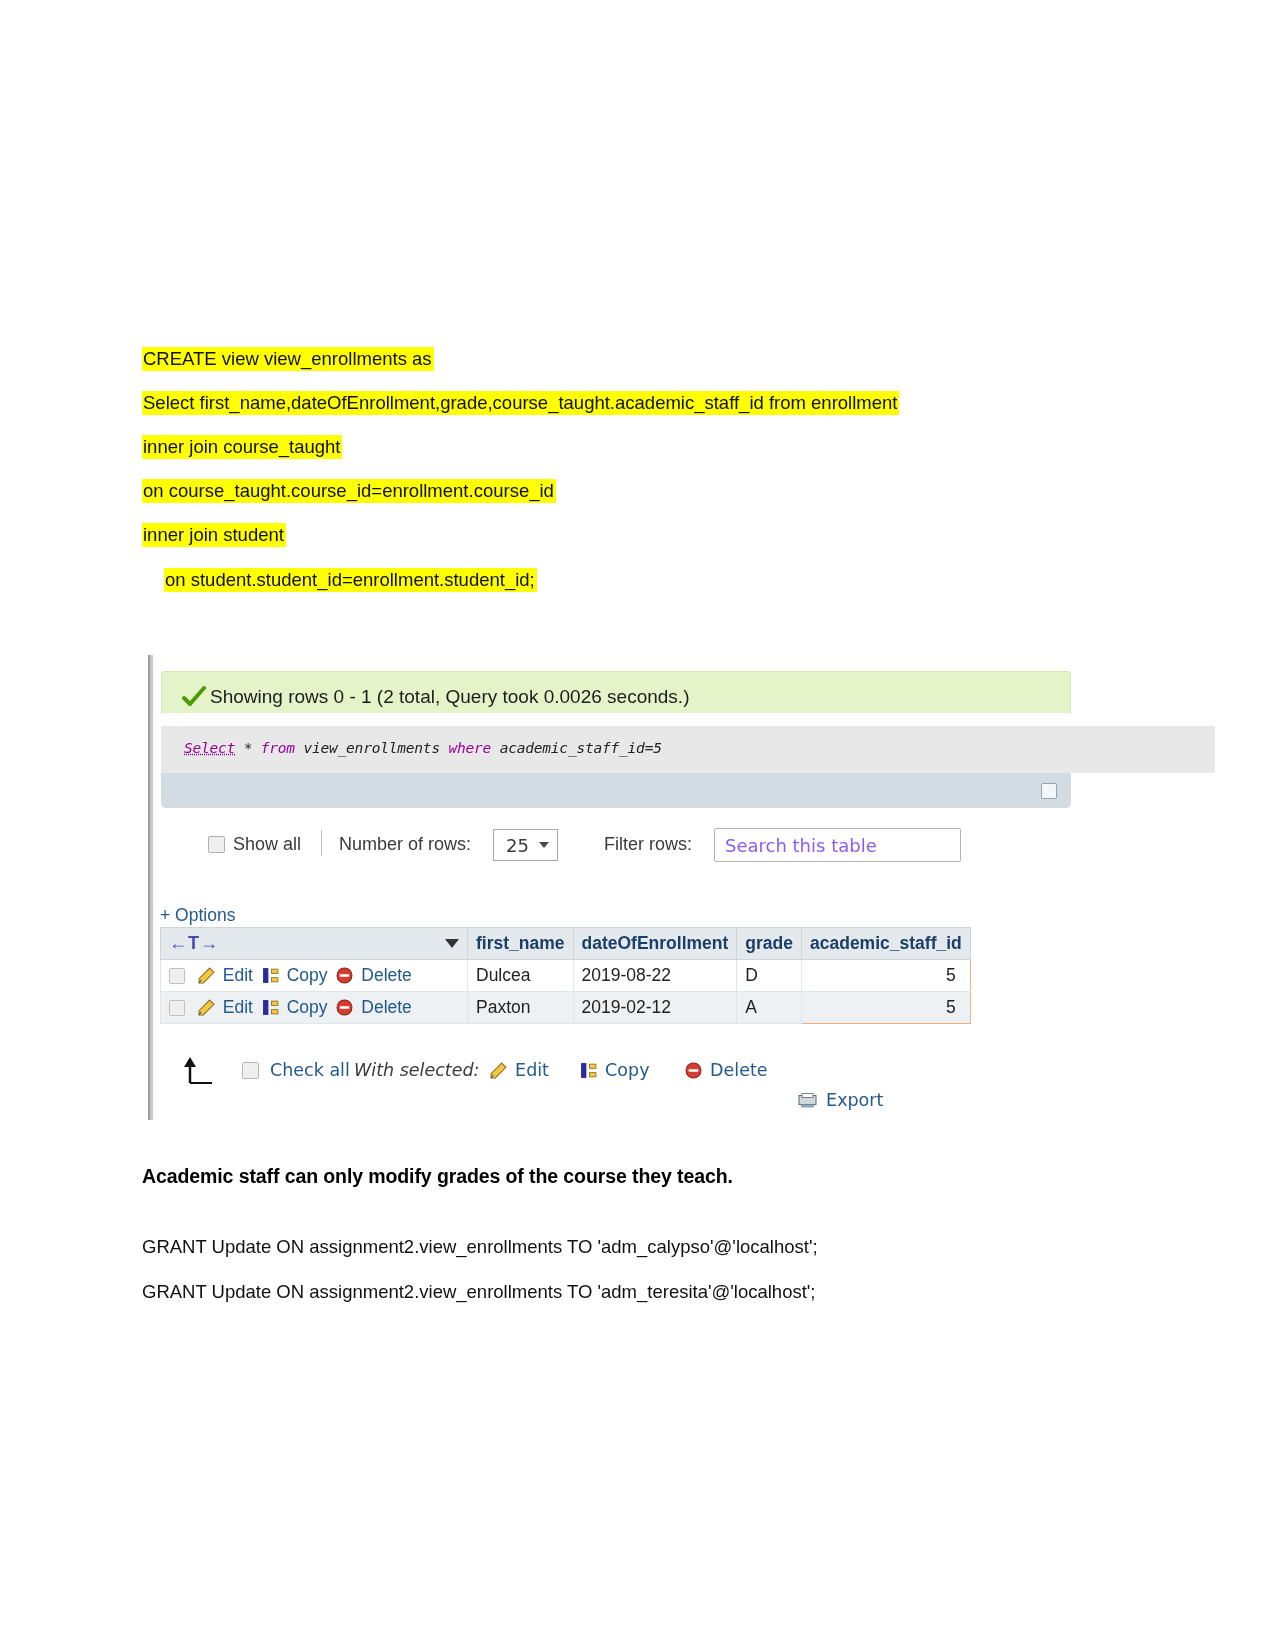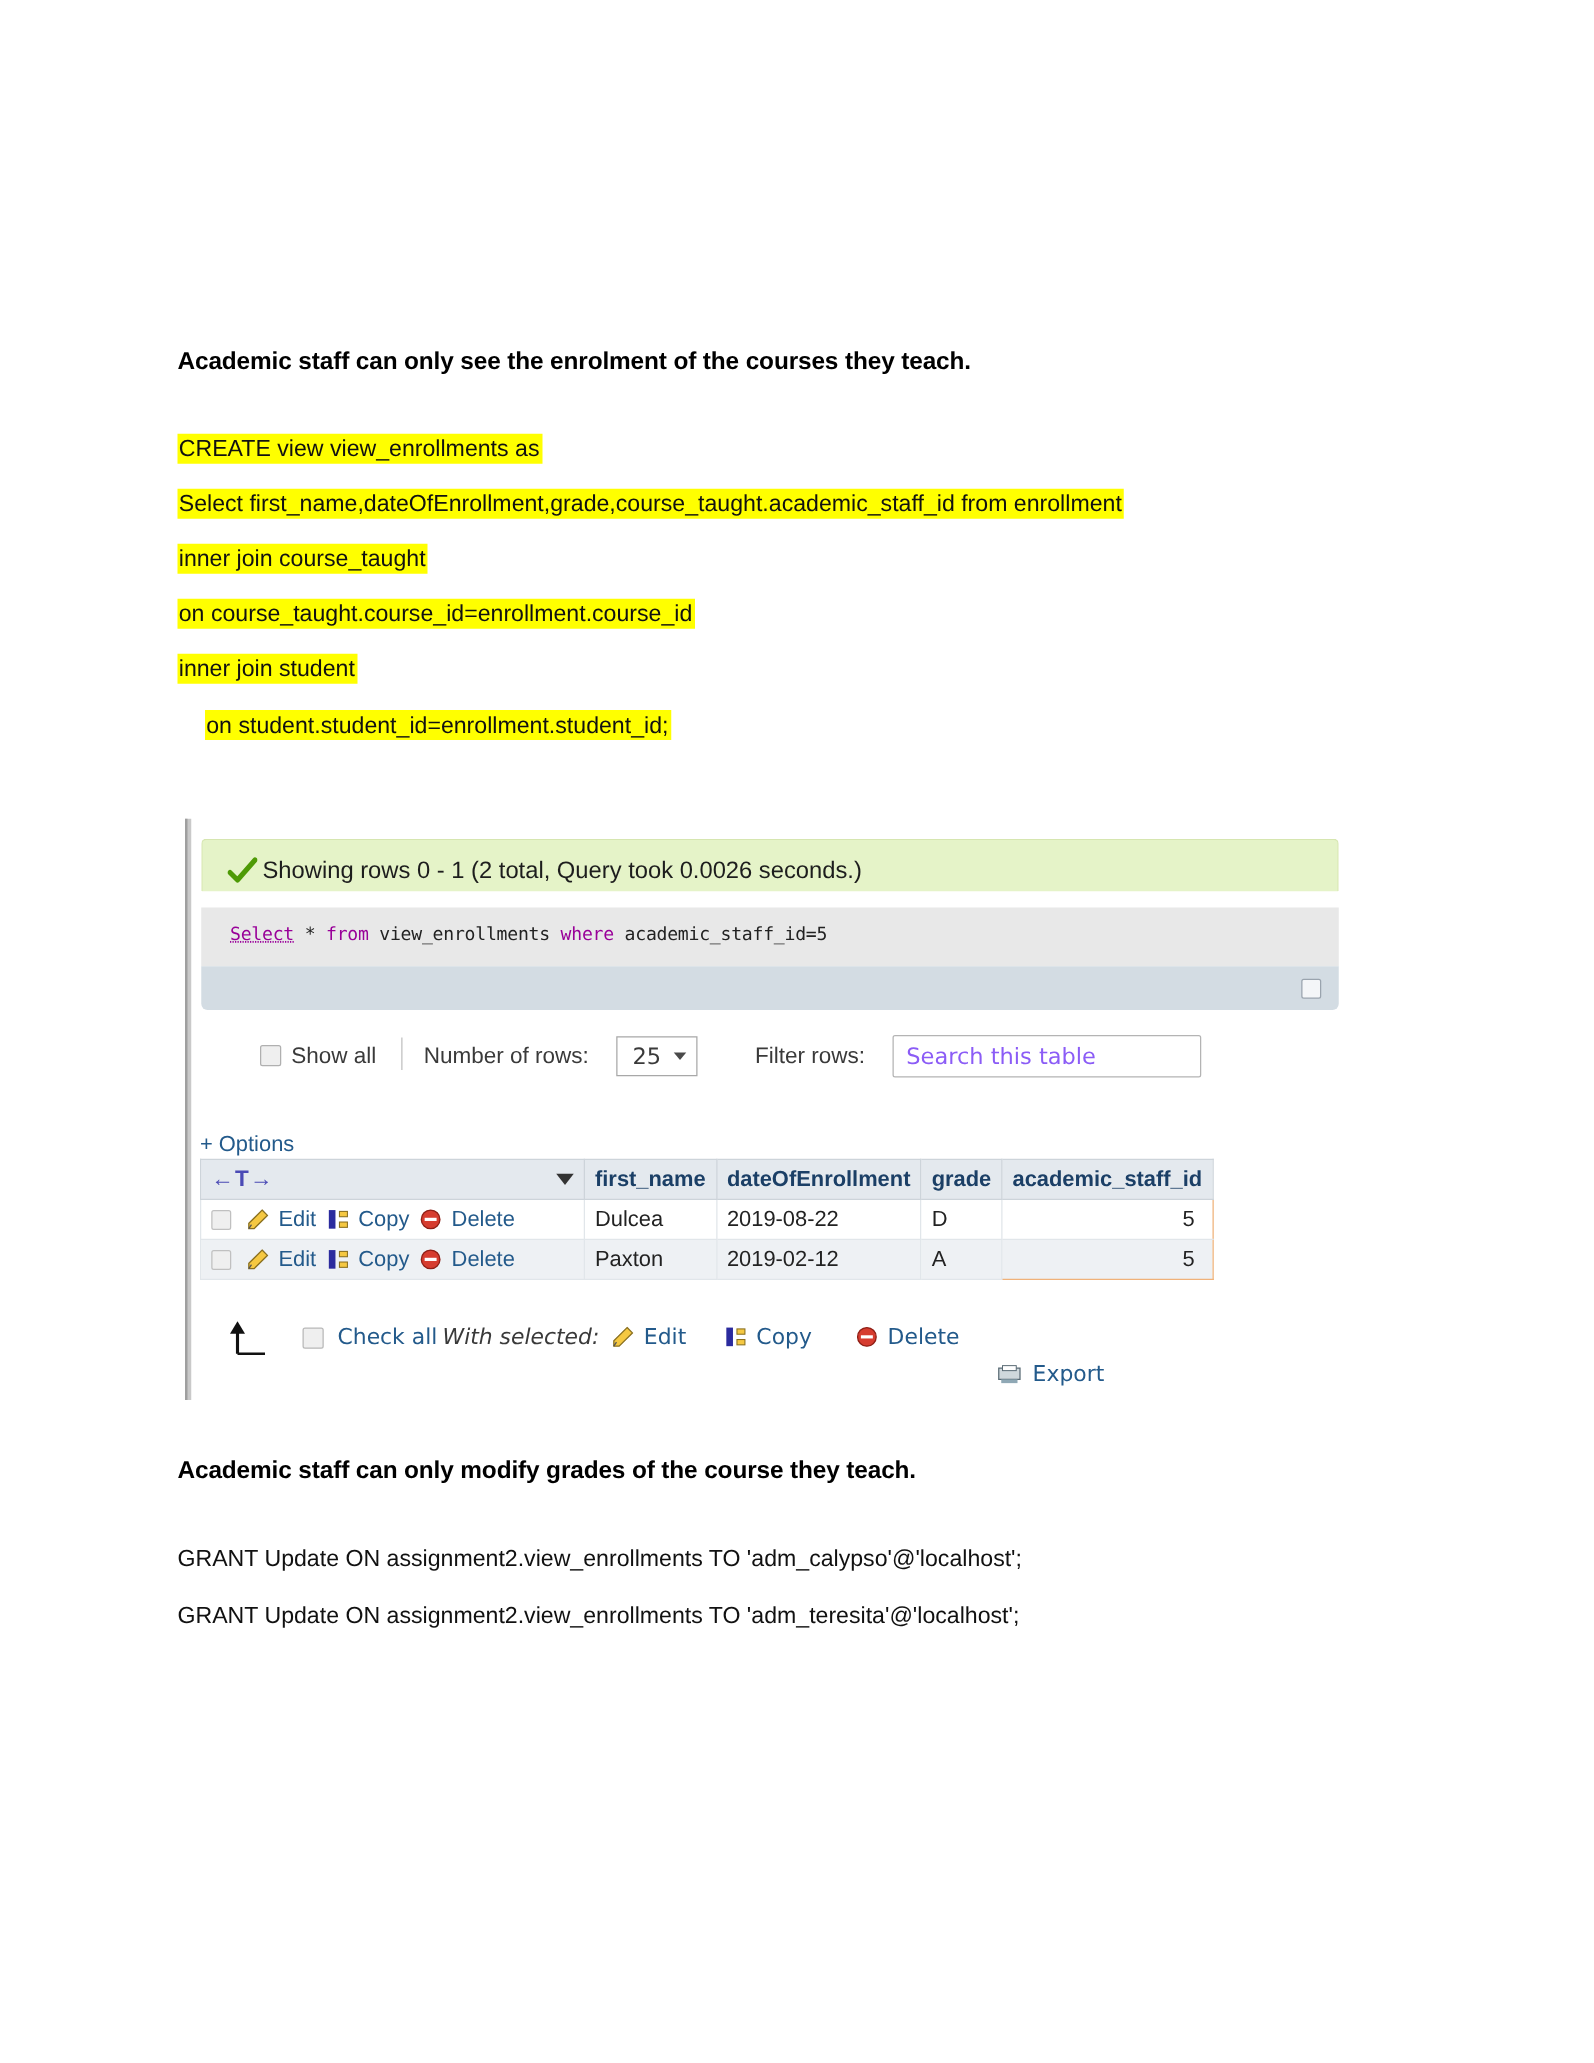--- a/index.html
+++ b/index.html
@@ -105,24 +105,25 @@
     left: 20px;
     top: 13px;
     width: 24px;
     height: 24px;
   }
 
   .query-box {
     position: absolute;
     left: 13px;
     top: 71px;
-    width: 910px;
+    width: 1054px;
     height: 47px;
     background: #e8e8e8;
     box-sizing: border-box;
+    font-style: italic;
   }
   .query-text {
     position: absolute;
     left: 23px;
     top: 14px;
     font-family: "DejaVu Sans Mono", monospace;
     font-size: 14.5px;
     white-space: nowrap;
     letter-spacing: -0.2px;
   }
@@ -357,21 +358,20 @@
   .bb-italic {
     font-style: italic;
     color: #3a3a3a;
   }
 </style>
 </head>
 <body>
 
 <div class="page">
 
-  <div class="doc-heading" style="top:278px;">Academic staff can only see the enrolment of the courses they teach.</div>
 
   <div class="sql-line" style="top:348px;"><span class="hl">CREATE view view_enrollments as</span></div>
   <div class="sql-line" style="top:392px;"><span class="hl">Select first_name,dateOfEnrollment,grade,course_taught.academic_staff_id from enrollment</span></div>
   <div class="sql-line" style="top:436px;"><span class="hl"> inner join course_taught</span></div>
   <div class="sql-line" style="top:480px;"><span class="hl">  on course_taught.course_id=enrollment.course_id</span></div>
   <div class="sql-line" style="top:524px;"><span class="hl"> inner join student</span></div>
   <div class="sql-line" style="top:569px;padding-left:22px;"><span class="hl">  on student.student_id=enrollment.student_id;</span></div>
 
   <div class="pma">
     <div class="pma-leftbar"></div>

